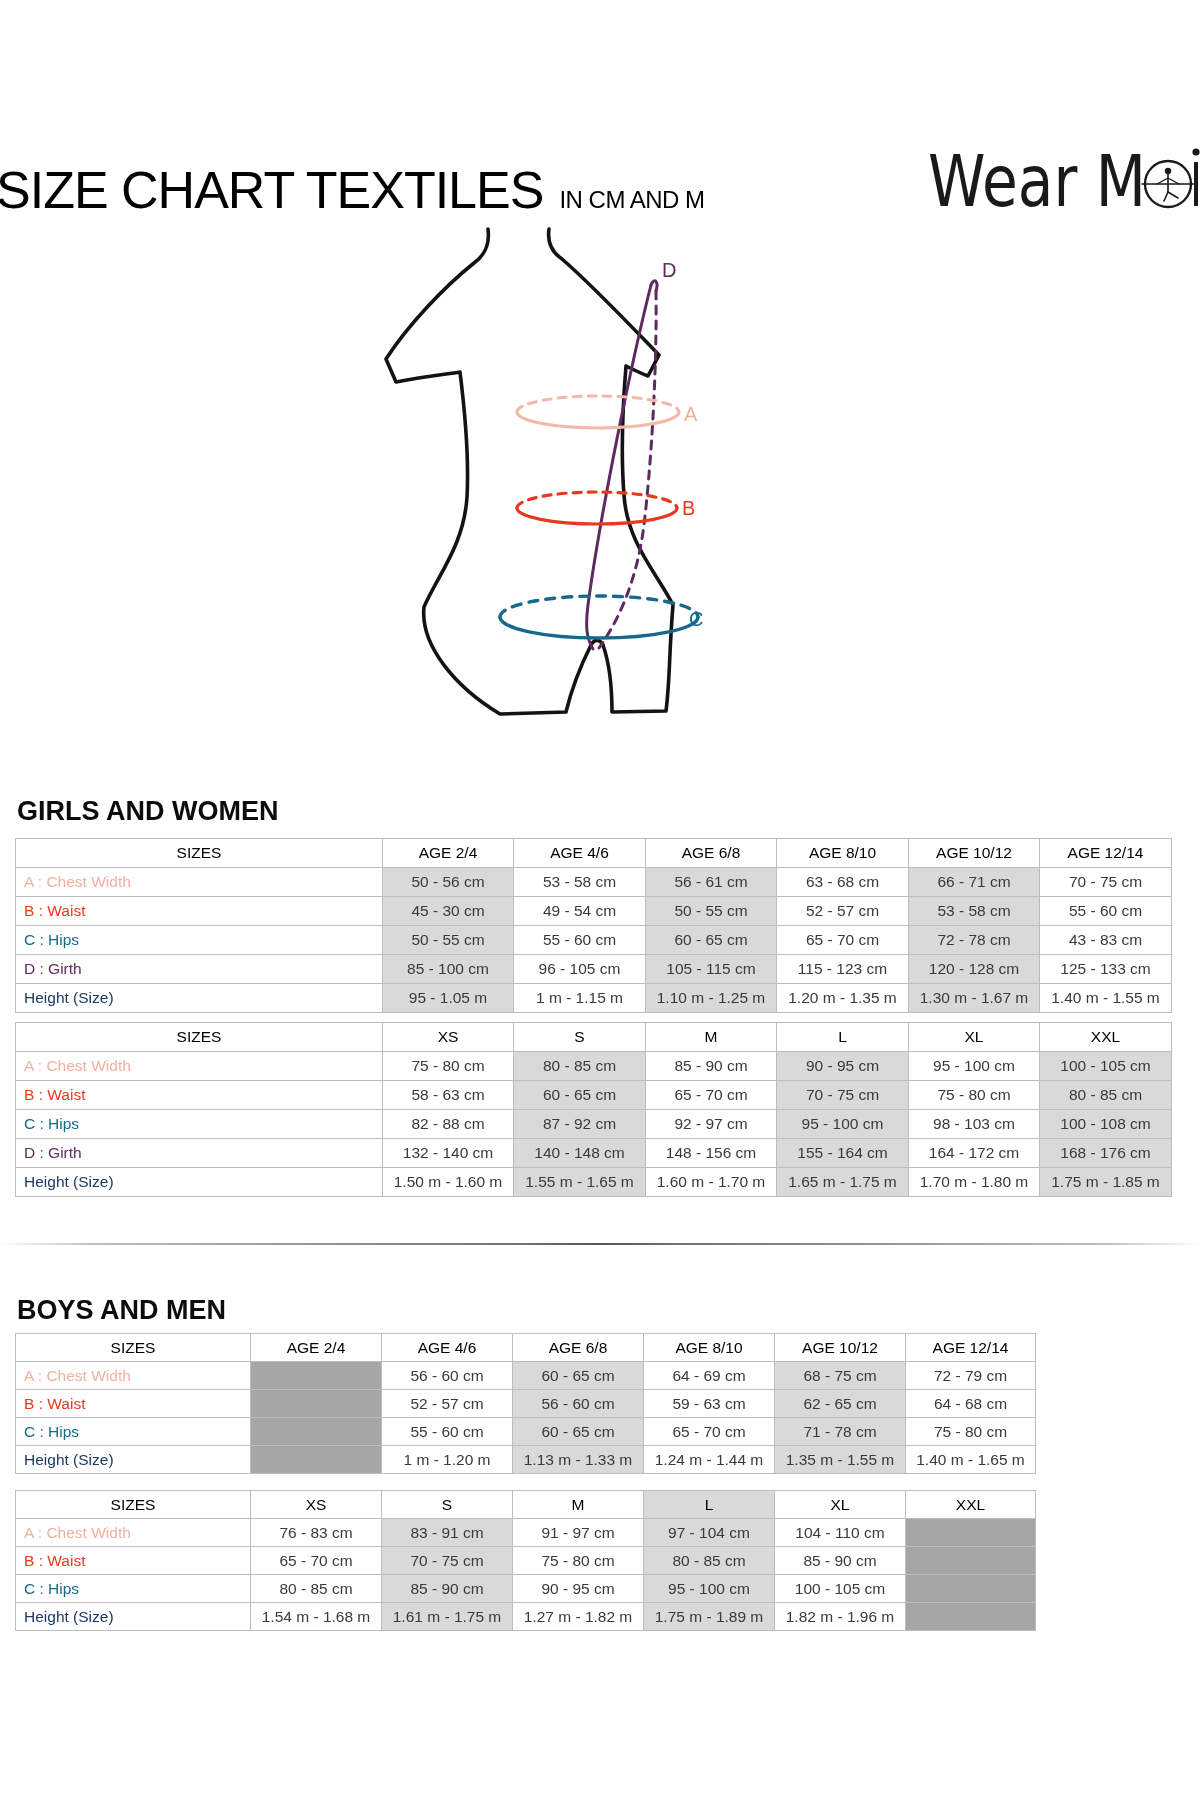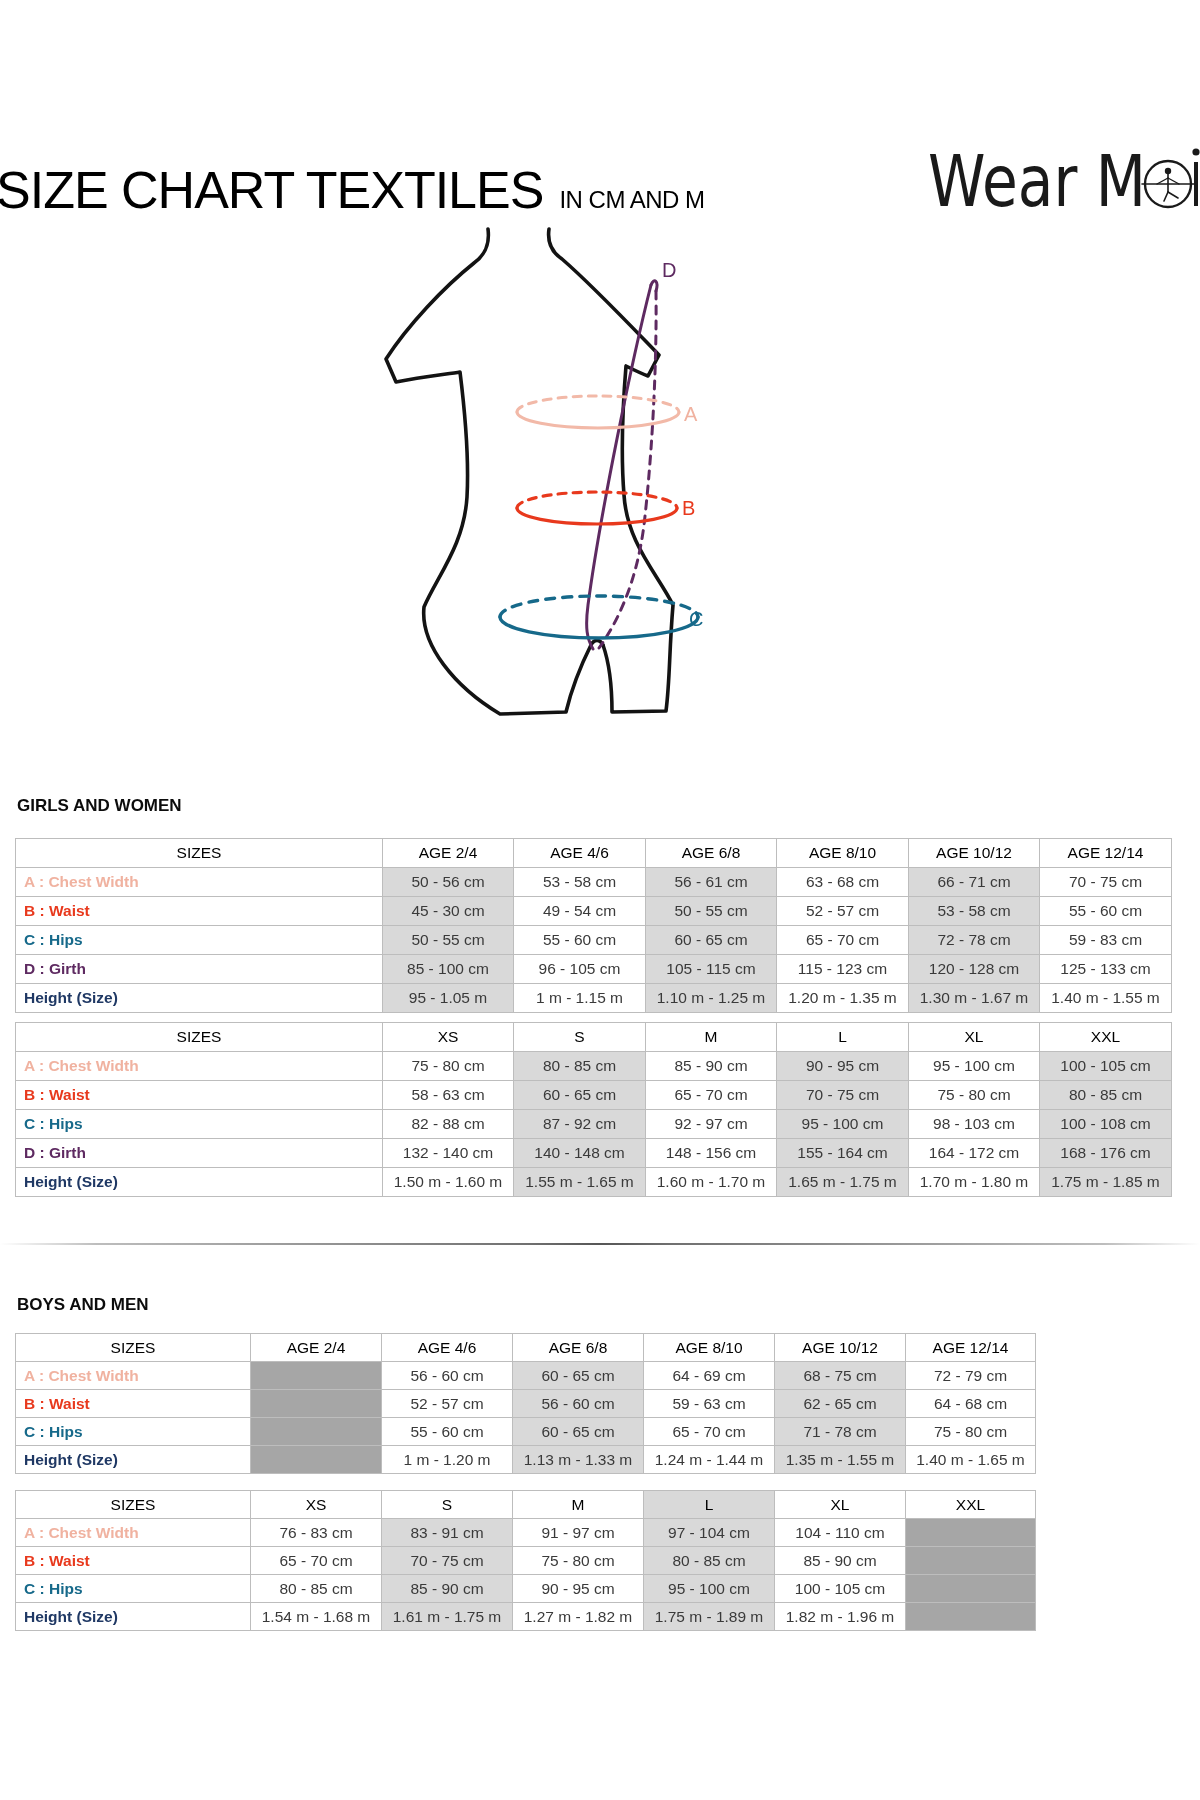--- a/index.html
+++ b/index.html
@@ -15,37 +15,37 @@
     color:#000;
   }
   .title-main{font-size:52px;line-height:1;font-weight:400;letter-spacing:-1px;}
   .title-sub{font-size:24px;line-height:1;font-weight:400;letter-spacing:-0.5px;}
   .logo-svg{position:absolute;left:928px;top:140px;width:272px;height:88px;}
   
   .figure-svg{position:absolute;left:360px;top:225px;width:350px;height:495px;}
   .fig-label{font-family:"Liberation Sans",sans-serif;font-size:20px;font-weight:400;}
   
   .section-heading{
-    position:absolute;left:17px;font-size:17px;font-weight:bold;color:#0c0c0c;
+    position:absolute;left:17px;font-size:27px;font-weight:bold;color:#0c0c0c;
     letter-spacing:0px;white-space:nowrap;
   }
   .heading-girls{top:796px;}
   .heading-boys{top:1295px;}
   
   table.size-table{
     position:absolute;border-collapse:collapse;table-layout:fixed;
     font-size:15.5px;color:#3a3a3a;background:#fff;
   }
   table.size-table th,table.size-table td{
     border:1px solid #bdbdbd;text-align:center;padding:0;
     overflow:hidden;white-space:nowrap;height:27px;
   }
   table.rows28 th,table.rows28 td{height:28px;}
   table.size-table th{font-weight:normal;color:#000;background:#fff;}
-  table.size-table td.rowlabel{text-align:left;padding-left:8px;font-weight:bold;}
+  table.size-table td.rowlabel{text-align:left;padding-left:8px;font-weight:normal;}
   .shade-light{background:#d9d9d9 !important;}
   td.shade-dark{
     background:#a6a6a6 !important;
     border-top-color:#a6a6a6;border-bottom-color:#a6a6a6;
   }
   #table-girls-age{left:15px;top:838px;width:1156px;}
   #table-girls-size{left:15px;top:1022px;width:1156px;}
   #table-boys-age{left:15px;top:1333px;width:1020px;}
   #table-boys-size{left:15px;top:1490px;width:1020px;}
   
@@ -157,21 +157,21 @@
         <td class="shade-light">53 - 58 cm</td>
         <td>55 - 60 cm</td>
       </tr>
       <tr>
         <td class="rowlabel" style="color: rgb(22, 105, 138);">C : Hips</td>
         <td class="shade-light">50 - 55 cm</td>
         <td>55 - 60 cm</td>
         <td class="shade-light">60 - 65 cm</td>
         <td>65 - 70 cm</td>
         <td class="shade-light">72 - 78 cm</td>
-        <td>59 - 83 cm</td>
+        <td>43 - 83 cm</td>
       </tr>
       <tr>
         <td class="rowlabel" style="color: rgb(94, 42, 97);">D : Girth</td>
         <td class="shade-light">85 - 100 cm</td>
         <td>96 - 105 cm</td>
         <td class="shade-light">105 - 115 cm</td>
         <td>115 - 123 cm</td>
         <td class="shade-light">120 - 128 cm</td>
         <td>125 - 133 cm</td>
       </tr>

